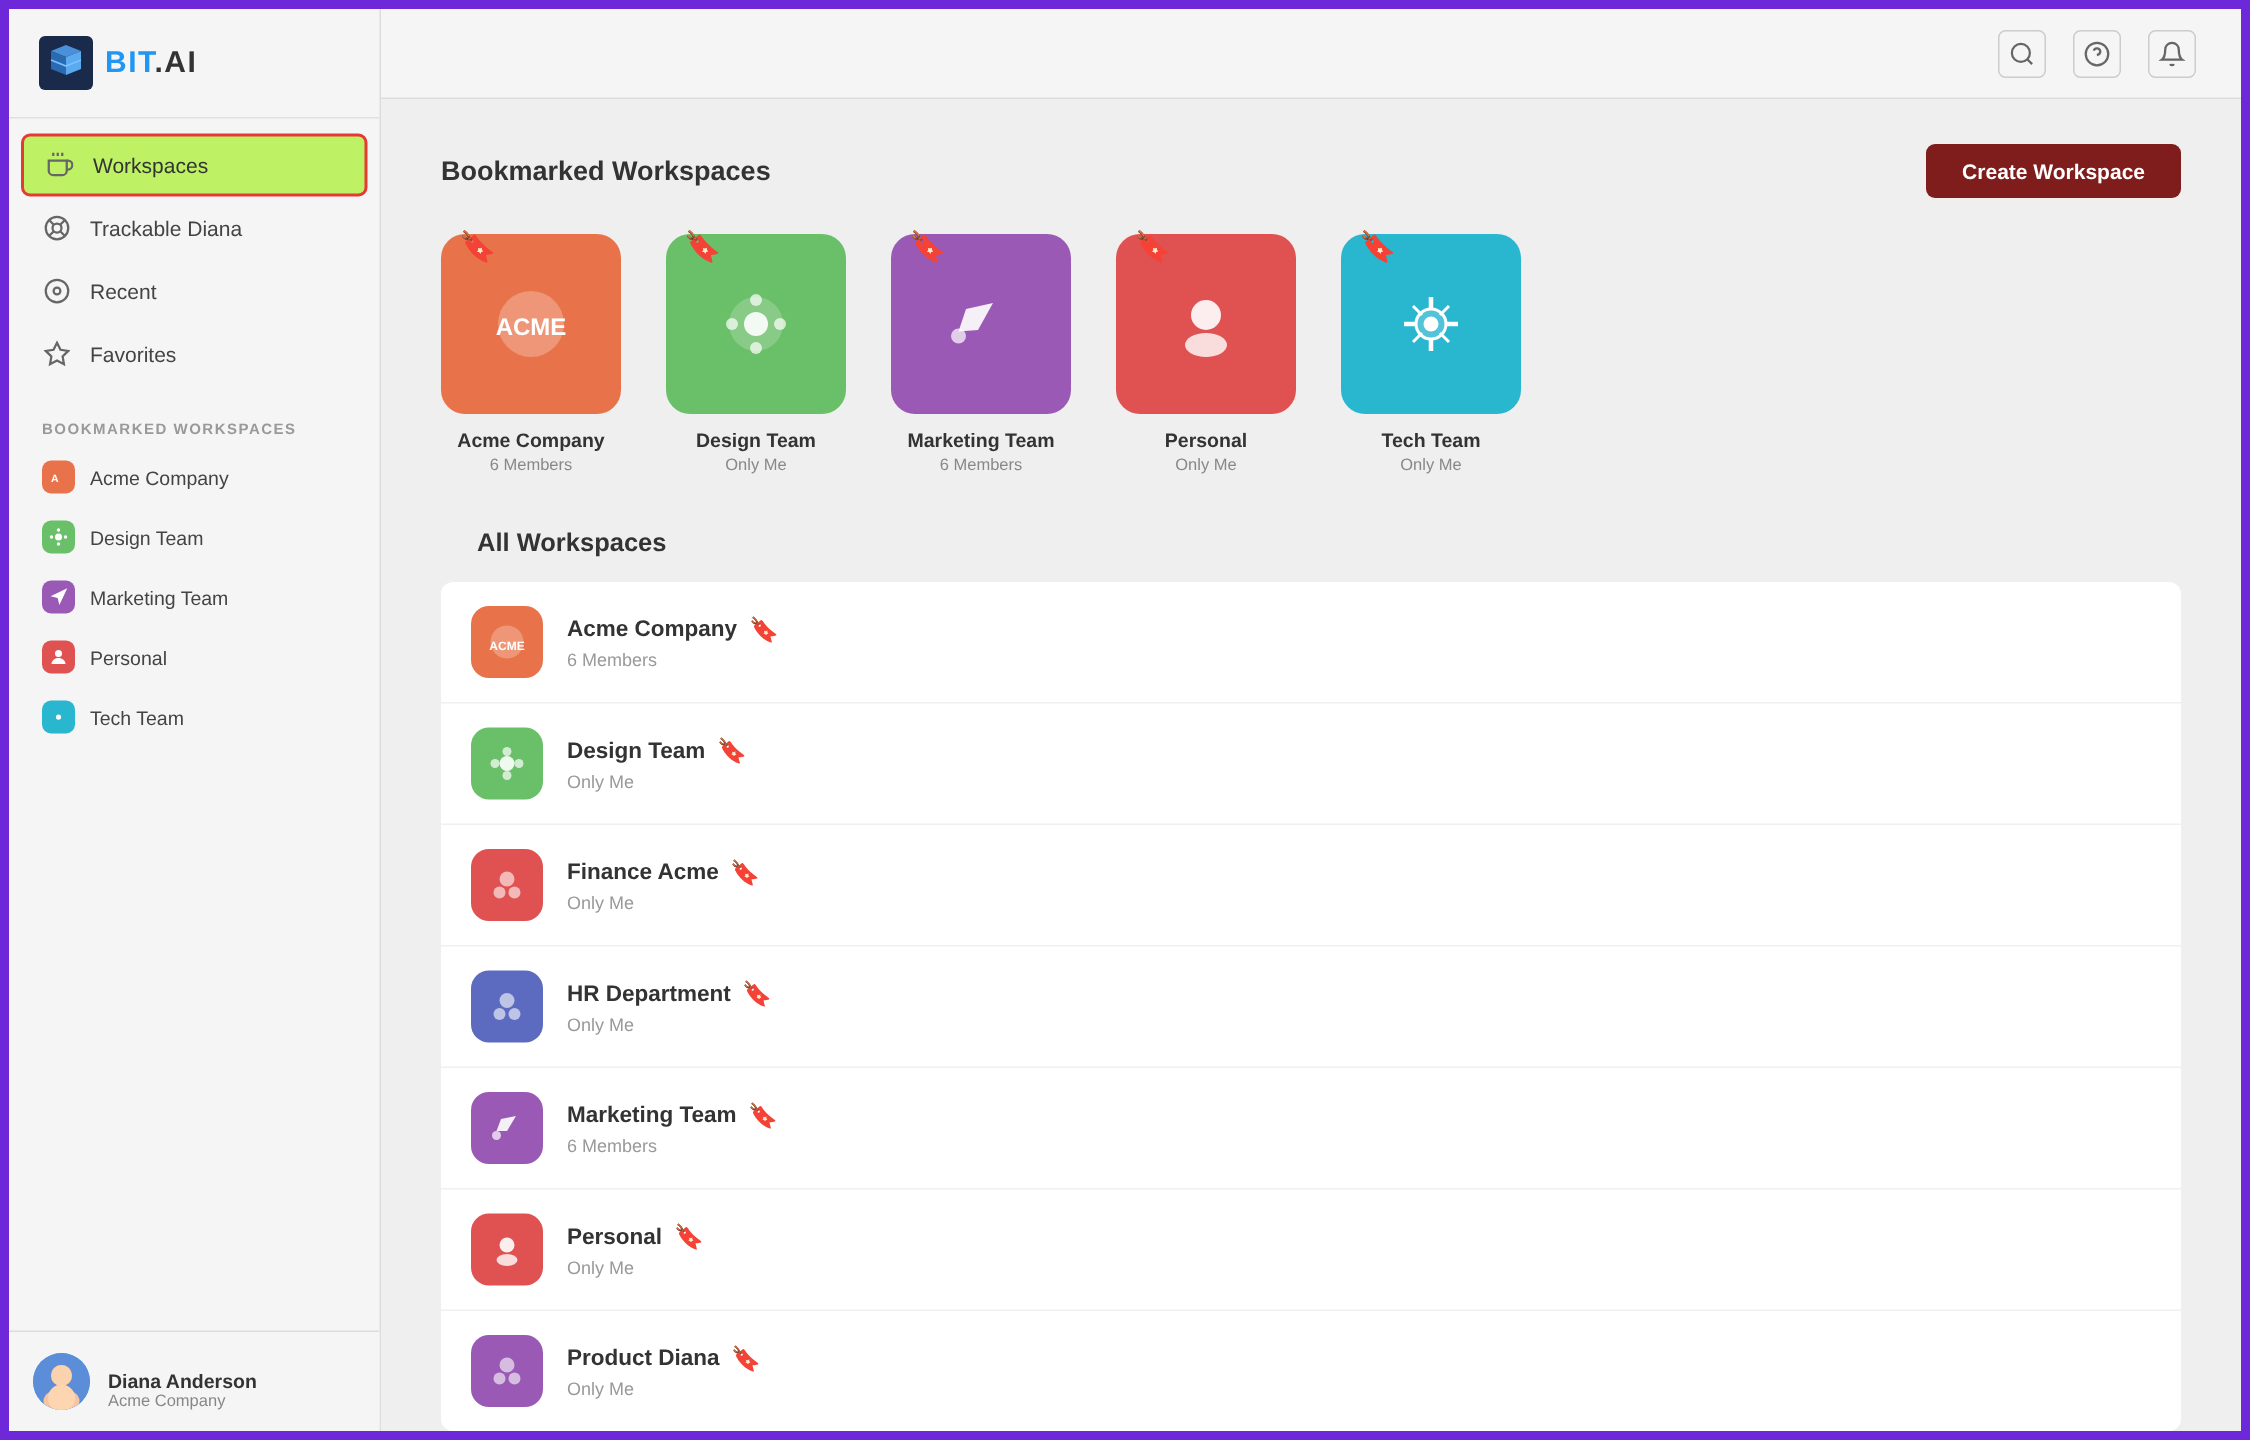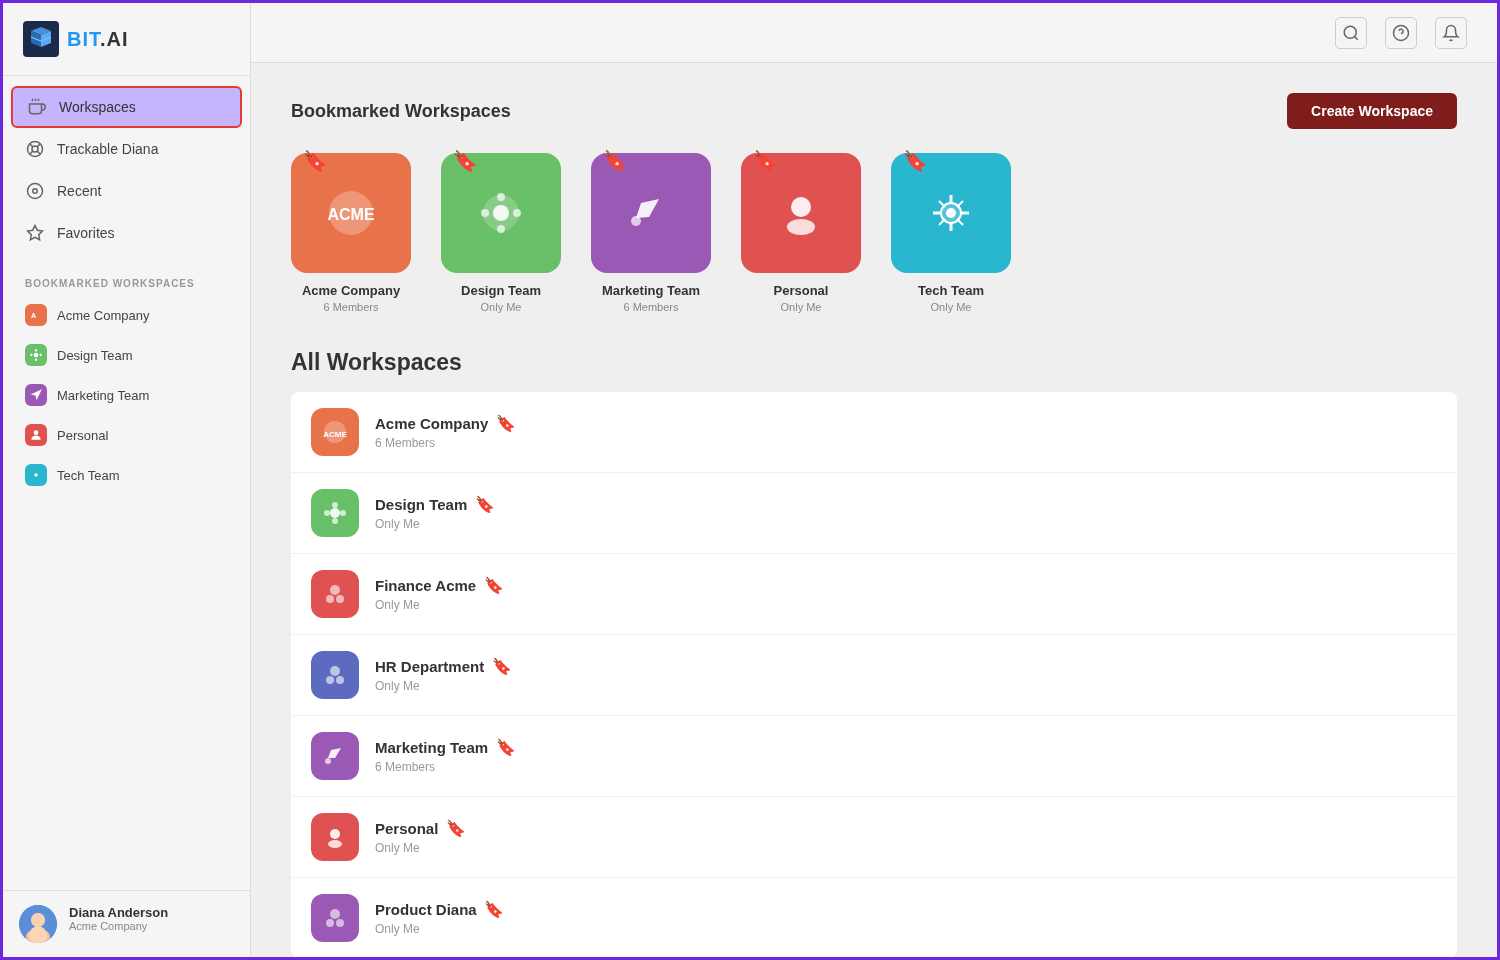--- a/index.html
+++ b/index.html
@@ -1,38 +1,38 @@
 <!DOCTYPE html>
 <html><head>
   <meta charset="utf-8">
   <style>
     * { box-sizing: border-box; margin: 0; padding: 0; }
     body { font-family: 'Segoe UI', Arial, sans-serif; background: #e8e8e8; display: flex; width: 1500px; height: 960px; overflow: hidden; }
 
     
-    .app-frame { display: flex; width: 1500px; height: 960px; border: 3px solid #6d28d9; }
+    .app-frame { display: flex; width: 1500px; height: 960px; border: 6px solid #6d28d9; }
 
     
     .sidebar { width: 248px; min-width: 248px; background: #f5f5f5; display: flex; flex-direction: column; border-right: 1px solid #ddd; }
     .sidebar-logo { padding: 18px 20px; display: flex; align-items: center; gap: 8px; border-bottom: 1px solid #e0e0e0; }
     .logo-icon { width: 36px; height: 36px; }
     .logo-text { font-size: 20px; font-weight: 700; color: #1a1a2e; letter-spacing: 1px; }
     .logo-text span { color: #2196f3; }
 
     .sidebar-nav { padding: 10px 0; }
     .nav-item { display: flex; align-items: center; gap: 12px; padding: 11px 22px; cursor: pointer; font-size: 14px; color: #444; border-radius: 0; }
-    .nav-item.active { background: #c4b5fd; border: 2px solid #e53935; border-radius: 6px; margin: 0 8px; padding: 9px 14px; color: #333; font-weight: 500; }
+    .nav-item.active { background: #bef264; border: 2px solid #e53935; border-radius: 6px; margin: 0 8px; padding: 9px 14px; color: #333; font-weight: 500; }
     .nav-icon { width: 20px; height: 20px; display: flex; align-items: center; justify-content: center; color: #666; font-size: 16px; }
 
     .sidebar-section-label { padding: 14px 22px 6px; font-size: 10px; font-weight: 600; color: #999; letter-spacing: 1px; text-transform: uppercase; }
 
     .workspace-item { display: flex; align-items: center; gap: 10px; padding: 9px 22px; cursor: pointer; font-size: 13px; color: #444; }
     .ws-color-dot { width: 22px; height: 22px; border-radius: 6px; display: flex; align-items: center; justify-content: center; color: white; font-size: 9px; font-weight: bold; flex-shrink: 0; }
 
-    .sidebar-footer { margin-top: auto; padding: 14px 16px; border-top: 1px solid #ddd; display: flex; align-items: flex-start; gap: 12px; background: #f5f5f5; }
+    .sidebar-footer { margin-top: auto; padding: 14px 16px; border-top: 1px solid #ddd; display: flex; align-items: flex-end; gap: 12px; background: #f5f5f5; }
     .avatar { width: 38px; height: 38px; border-radius: 50%; background: #4a90d9; display: flex; align-items: center; justify-content: center; overflow: hidden; flex-shrink: 0; }
     .footer-user-name { font-size: 13px; font-weight: 600; color: #333; }
     .footer-user-company { font-size: 11px; color: #888; }
 
     
     .main { flex: 1; display: flex; flex-direction: column; background: #efefef; overflow: hidden; }
 
     
     .topbar { background: #f5f5f5; border-bottom: 1px solid #ddd; padding: 0 30px; height: 60px; display: flex; align-items: center; justify-content: flex-end; gap: 18px; }
     .topbar-icon { width: 32px; height: 32px; display: flex; align-items: center; justify-content: center; color: #666; font-size: 18px; cursor: pointer; border: 1.5px solid #ccc; border-radius: 5px; }
@@ -47,21 +47,21 @@
 
     
     .bookmarked-grid { display: flex; gap: 30px; margin-bottom: 36px; flex-wrap: wrap; }
     .bw-card { display: flex; flex-direction: column; align-items: center; cursor: pointer; }
     .bw-card-img { width: 120px; height: 120px; border-radius: 16px; display: flex; align-items: center; justify-content: center; position: relative; margin-bottom: 10px; }
     .bw-bookmark { position: absolute; top: -4px; left: 12px; color: #e53935; font-size: 20px; }
     .bw-card-name { font-size: 13px; font-weight: 600; color: #333; margin-bottom: 3px; }
     .bw-card-sub { font-size: 11px; color: #888; }
 
     
-    .all-section-title { font-size: 23px; font-weight: 600; color: #333; margin-bottom: 16px; }
+    .all-section-title { font-size: 17px; font-weight: 600; color: #333; margin-bottom: 16px; margin-left: 24px; }
     .ws-list { background: #fff; border-radius: 8px; overflow: hidden; }
     .ws-list-item { display: flex; align-items: center; gap: 16px; padding: 16px 20px; border-bottom: 1px solid #f0f0f0; cursor: pointer; }
     .ws-list-item:last-child { border-bottom: none; }
     .ws-list-icon { width: 48px; height: 48px; border-radius: 12px; display: flex; align-items: center; justify-content: center; flex-shrink: 0; }
     .ws-list-info { flex: 1; }
     .ws-list-name-row { display: flex; align-items: center; gap: 8px; }
     .ws-list-name { font-size: 15px; font-weight: 600; color: #333; }
     .ws-list-sub { font-size: 12px; color: #999; margin-top: 3px; }
     .bookmark-icon { font-size: 16px; }
     .bookmark-red { color: #e53935; }

